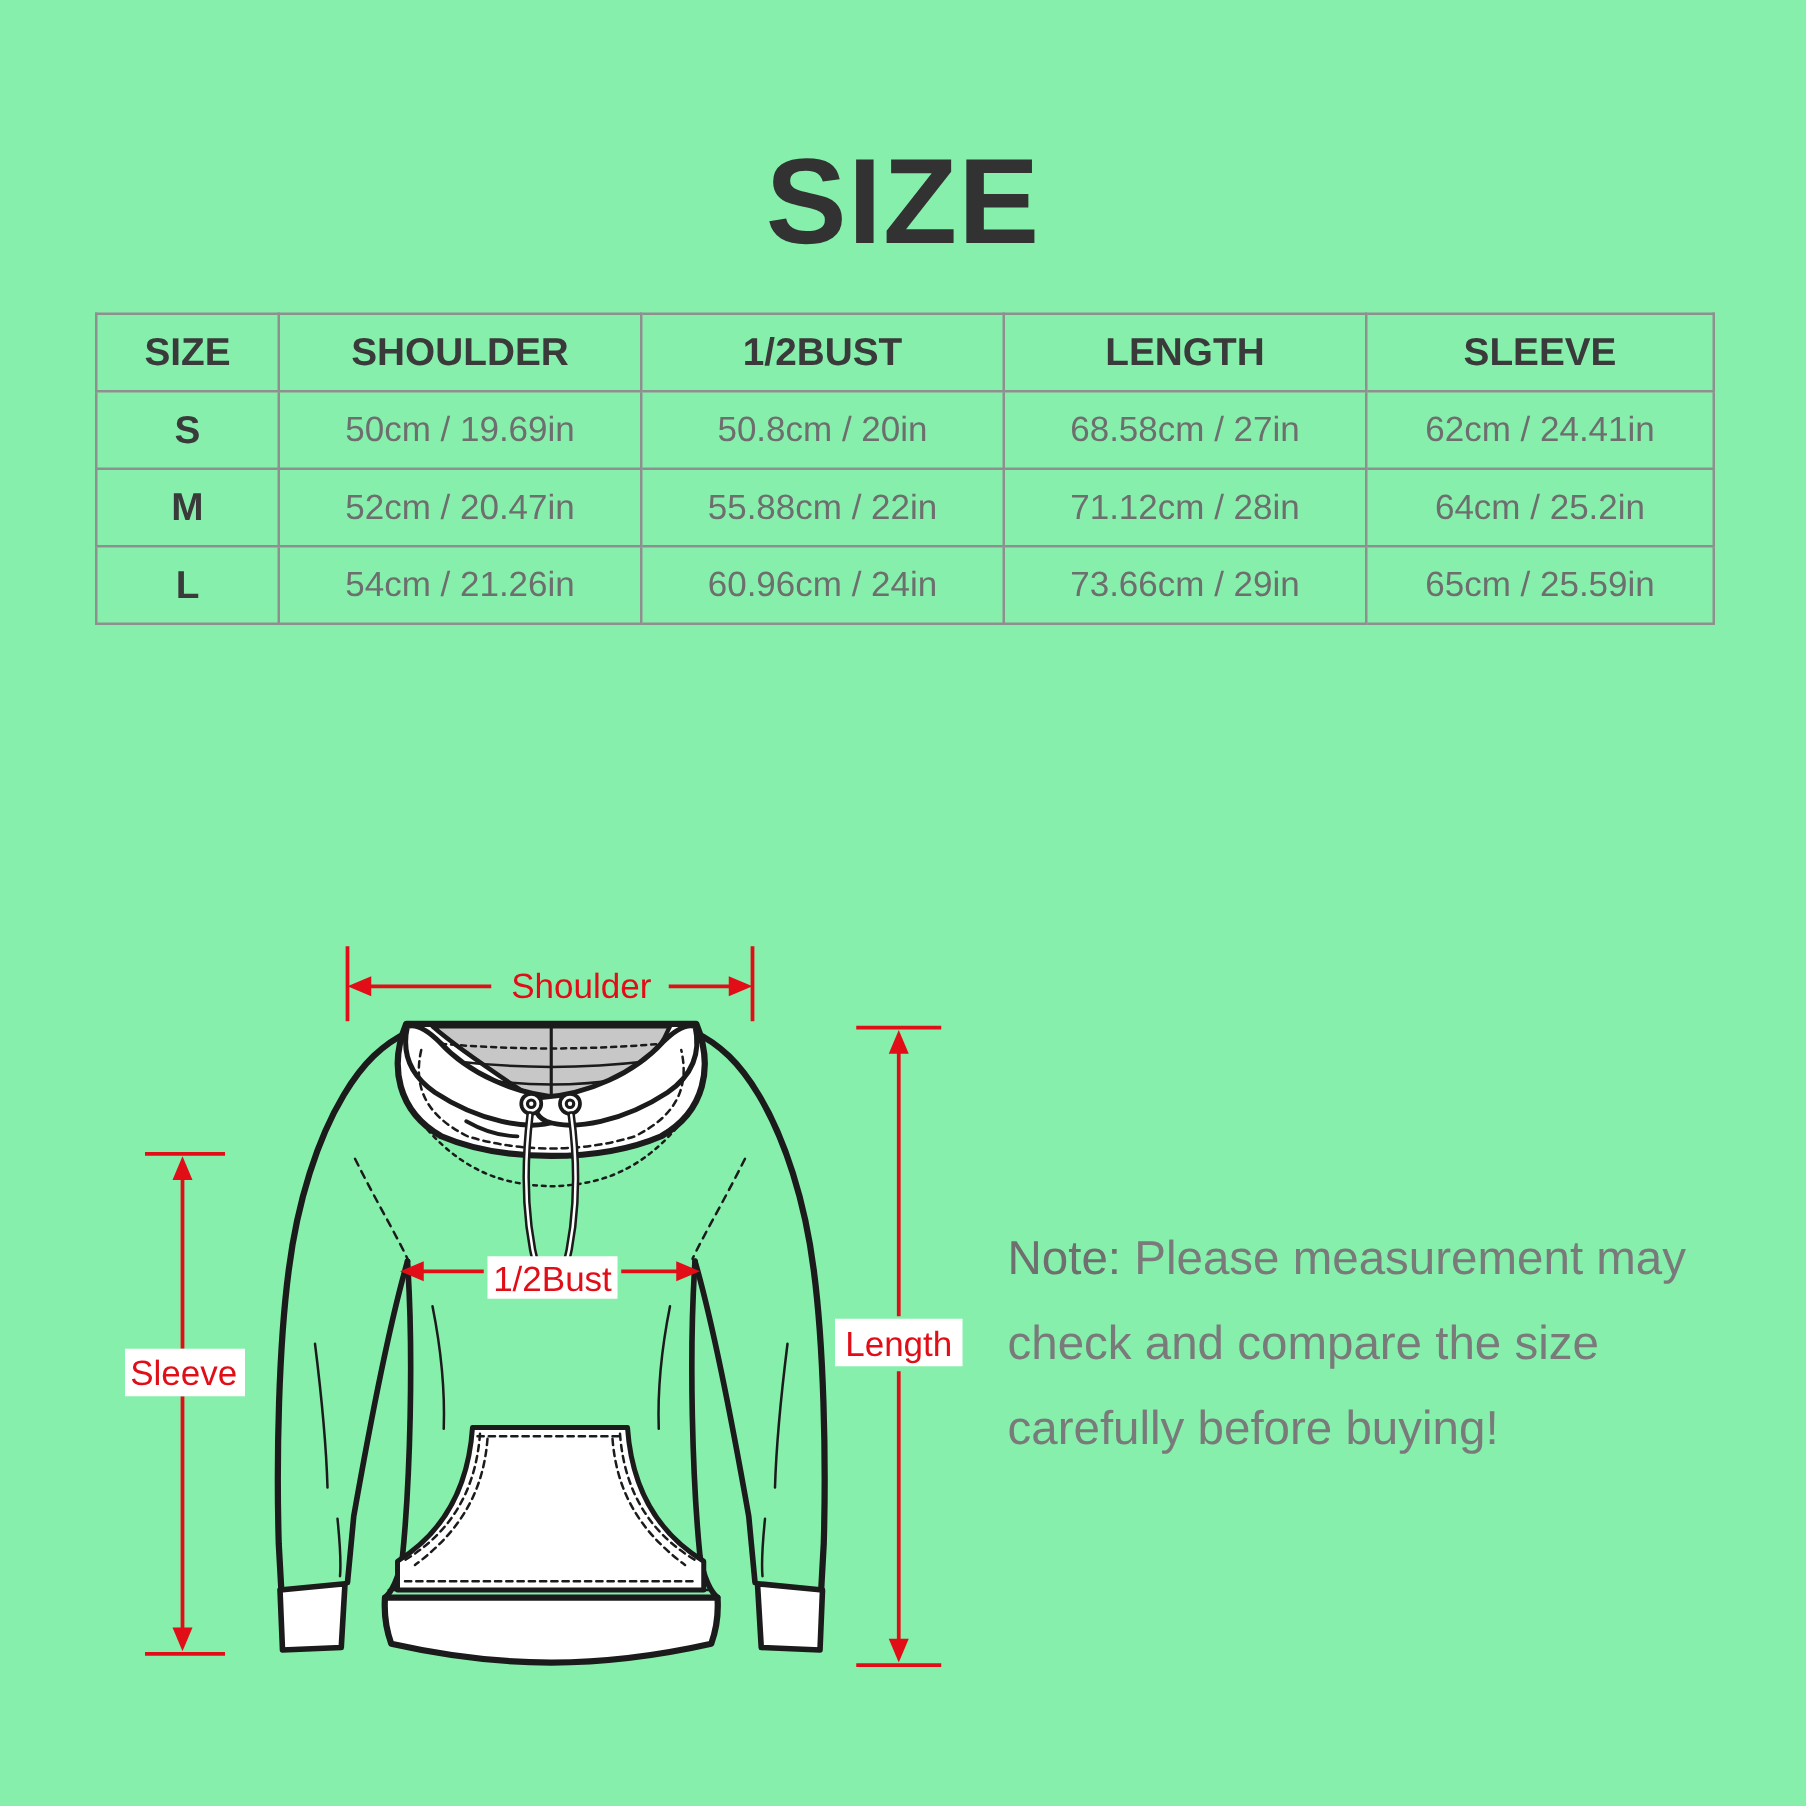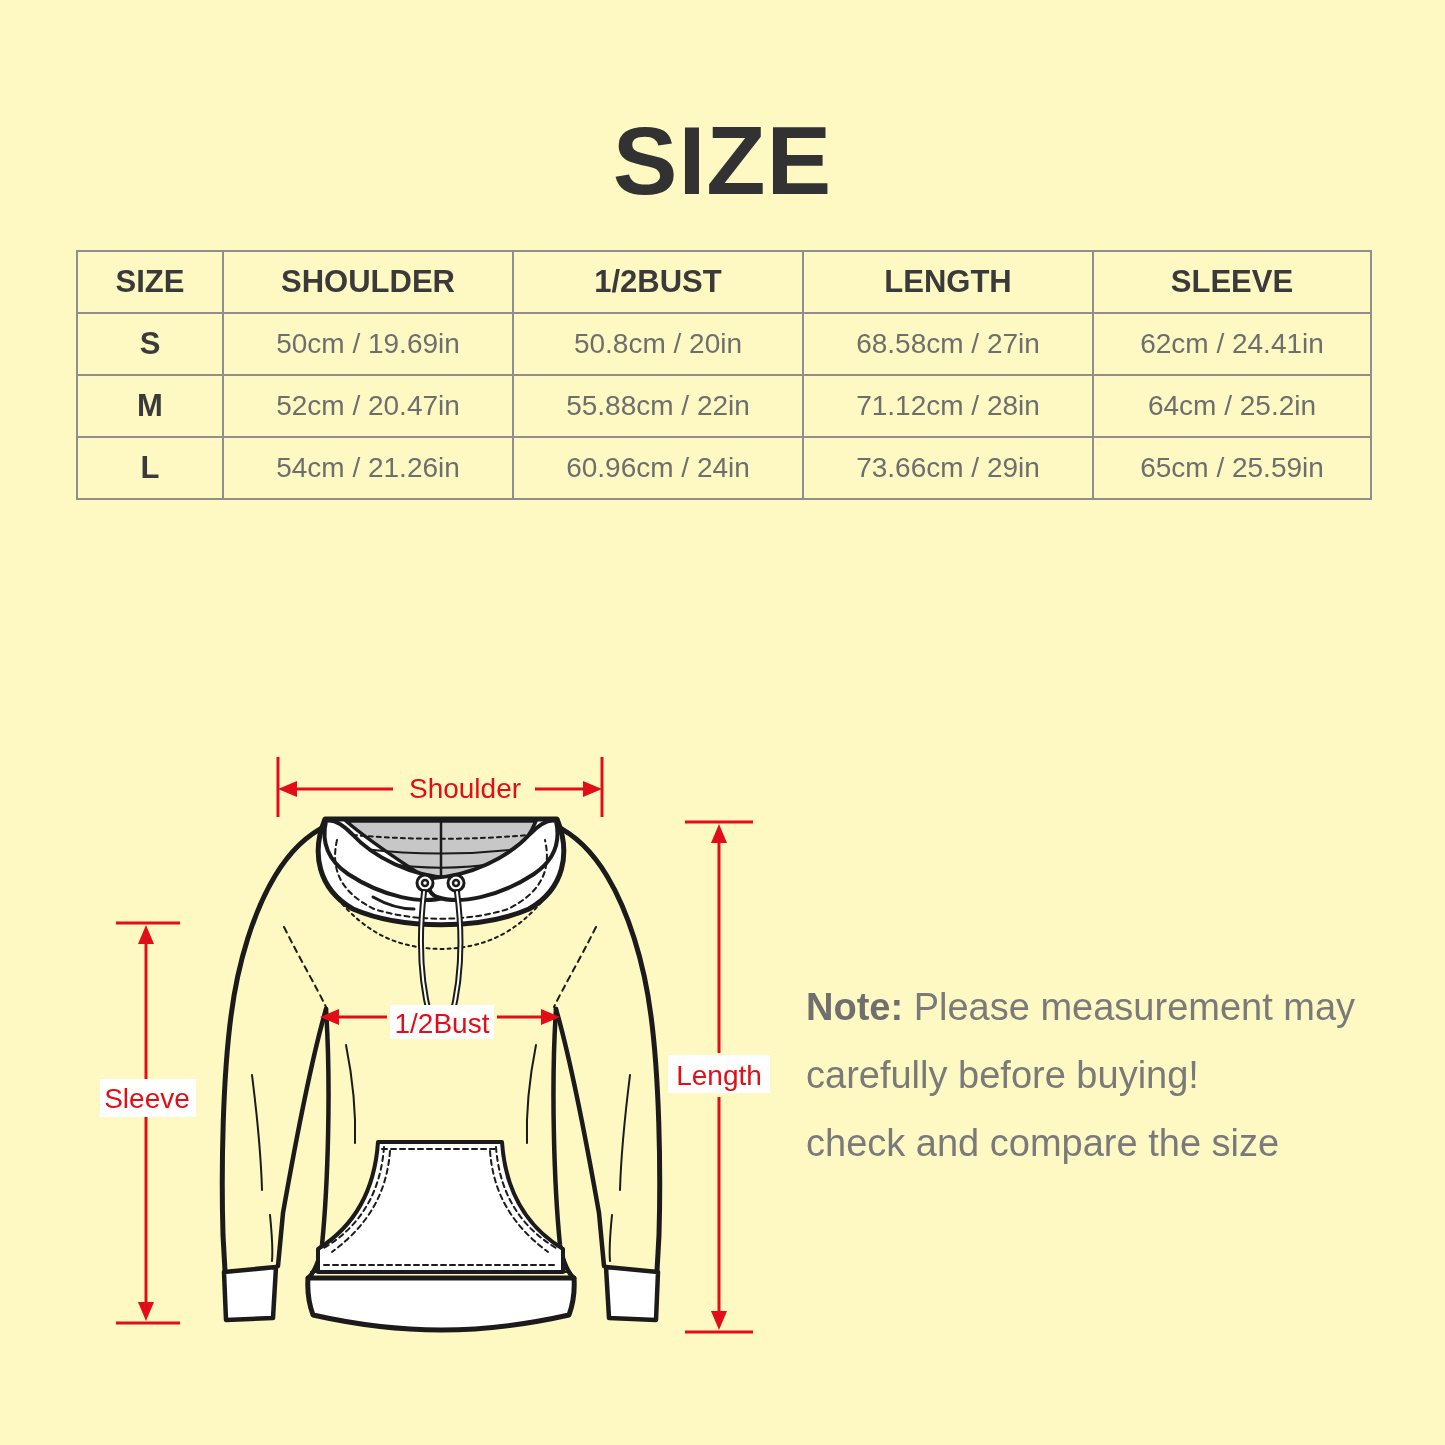--- a/index.html
+++ b/index.html
@@ -1,32 +1,32 @@
 <!DOCTYPE html>
 <html><head>
 <meta charset="utf-8">
 <style>
   html,body{margin:0;padding:0;background:#ffffff;}
-  #canvas{position:relative;width:1445px;height:1445px;background:#fef9c3;overflow:hidden;
+  #canvas{position:relative;width:1445px;height:1445px;background:#86efac;overflow:hidden;
           font-family:"Liberation Sans", sans-serif;}
   .page-title{position:absolute;left:0;top:112px;width:1445px;text-align:center;
 rgb              font-family:"Liberation Serif", serif;font-weight:bold;font-size:97px;
               color:#323232;line-height:1;letter-spacing:1px;}
   table.size-table{position:absolute;left:76px;top:250px;width:1294px;
       border-collapse:collapse;table-layout:fixed;}
   table.size-table th, table.size-table td{
       border:2px solid #8f8f8f;text-align:center;vertical-align:middle;
       height:60px;padding:0;overflow:hidden;white-space:nowrap;}
   table.size-table th{font-size:31px;font-weight:bold;color:#3a3a3a;}
   table.size-table td{font-size:28px;color:#6e6e6e;font-weight:normal;}
   table.size-table td.size-col{font-size:31px;font-weight:bold;color:#3a3a3a;}
   .diagram{position:absolute;left:90px;top:745px;width:740px;height:620px;}
   .note{position:absolute;left:806px;top:973px;width:580px;
         font-size:38px;line-height:68px;color:#7a7a7a;}
-  .note .note-label{font-weight:bold;color:#6f6f6f;}
+  .note .note-label{font-weight:normal;color:#6f6f6f;}
 </style>
 </head>
 <body>
 
 <div id="canvas">
 
   <div class="page-title">SIZE</div>
 
   <table class="size-table">
     <colgroup>
@@ -174,17 +174,17 @@
         <polygon points="230,272 249,264 249,280" stroke="none"></polygon>
         <polygon points="470,272 451,264 451,280" stroke="none"></polygon>
         <rect x="300" y="260" width="104" height="34" fill="#ffffff" stroke="none"></rect>
         <text x="352" y="288" text-anchor="middle" stroke="none">1/2Bust</text>
       </g>
     </g>
   </svg>
 
   <div class="note">
     <div><span class="note-label">Note:</span> <span>Please measurement may</span></div>
+    <div>check and compare the size</div>
     <div>carefully before buying!</div>
-    <div>check and compare the size</div>
   </div>
 
 </div>
 
 </body></html>

